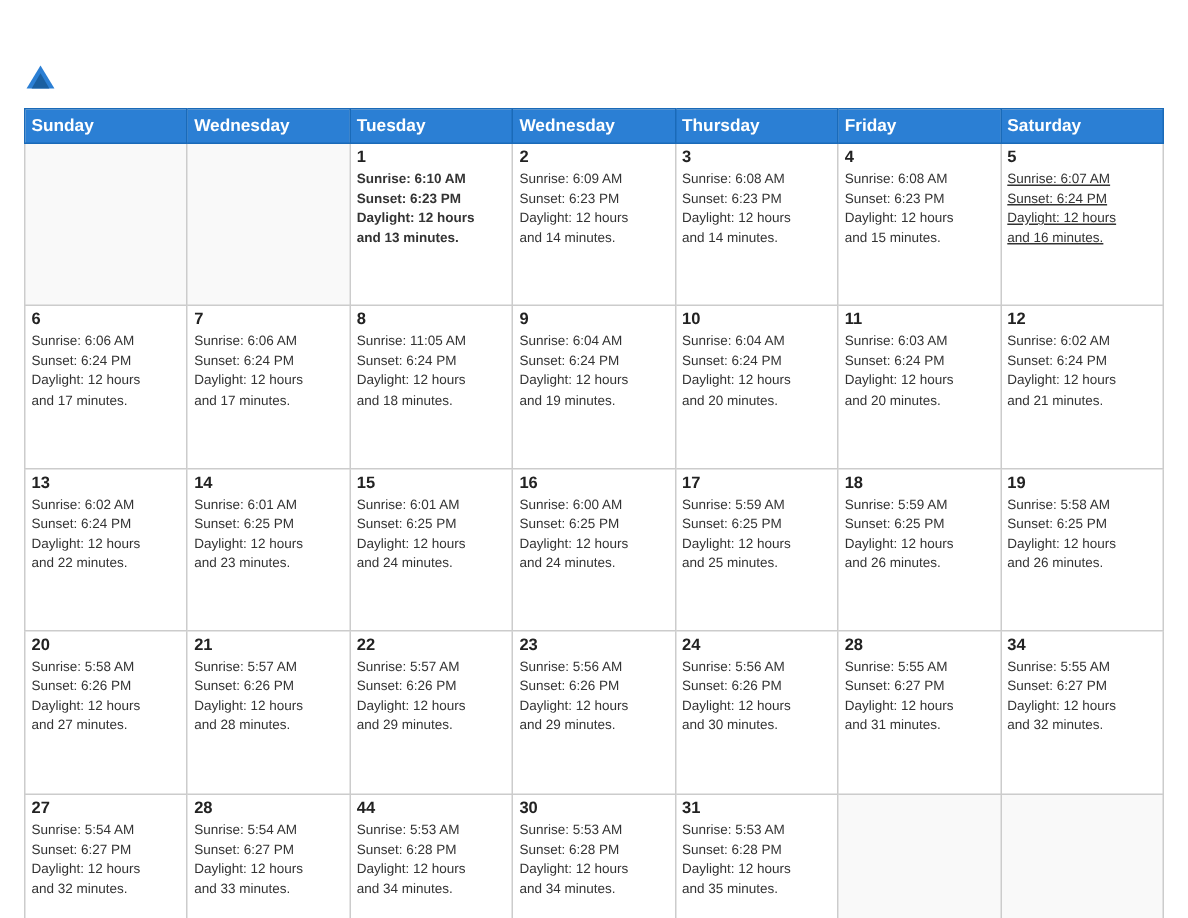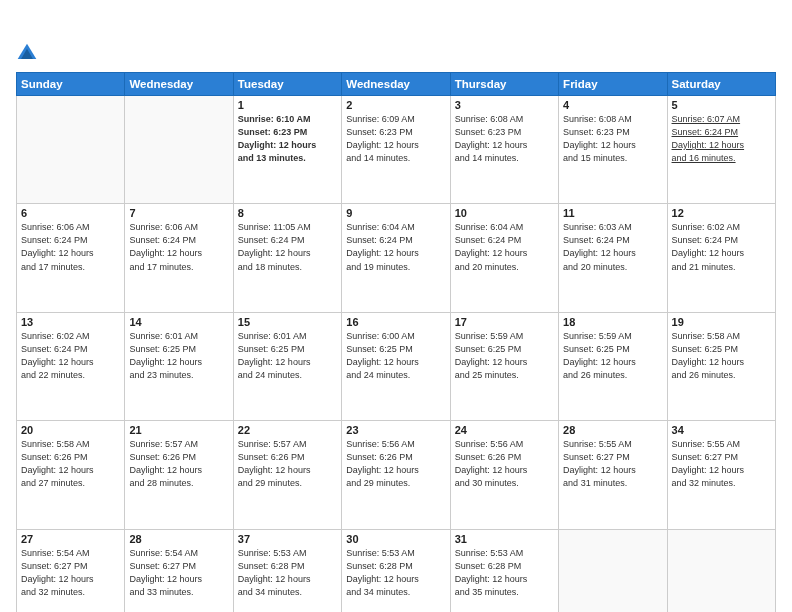--- a/index.html
+++ b/index.html
@@ -333,21 +333,21 @@
 and 32 minutes.</div>
           </td>
           <td>
             <span class="day-num">28</span>
             <div class="day-info" style="white-space: pre-line;">Sunrise: 5:54 AM
 Sunset: 6:27 PM
 Daylight: 12 hours
 and 33 minutes.</div>
           </td>
           <td>
-            <span class="day-num">37</span>
+            <span class="day-num">44</span>
             <div class="day-info" style="white-space: pre-line;">Sunrise: 5:53 AM
 Sunset: 6:28 PM
 Daylight: 12 hours
 and 34 minutes.</div>
           </td>
           <td>
             <span class="day-num">30</span>
             <div class="day-info" style="white-space: pre-line;">Sunrise: 5:53 AM
 Sunset: 6:28 PM
 Daylight: 12 hours

